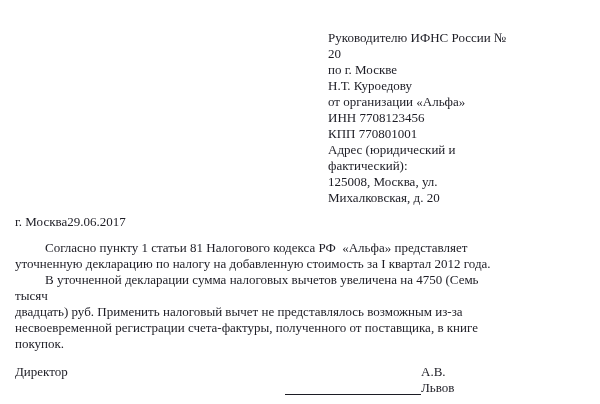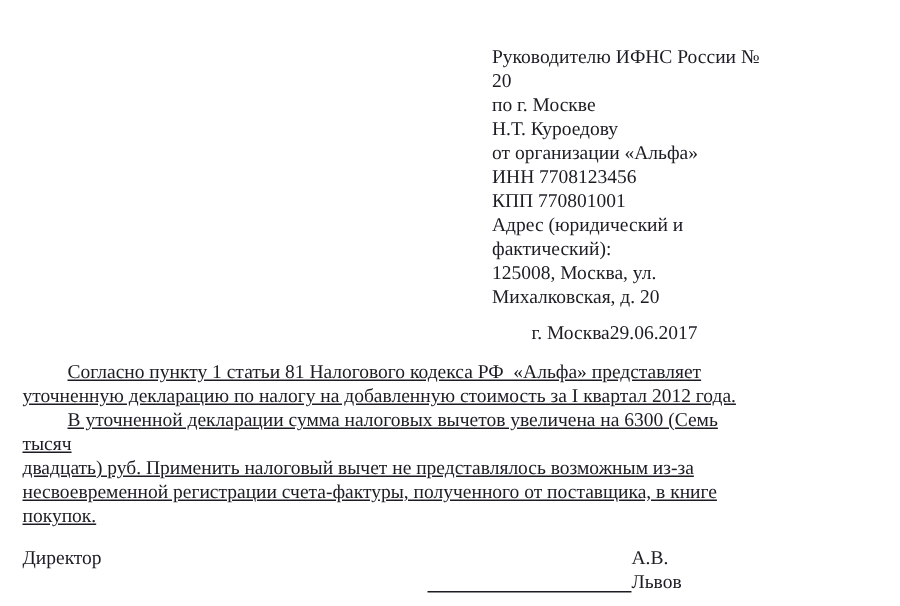--- a/index.html
+++ b/index.html
@@ -20,29 +20,28 @@
     box-sizing: border-box;
   }
   .multiline {
     white-space: pre-line;
   }
   .recipient-block {
     margin: 30px 0 0 328px;
   }
   .place-date-row {
     display: flex;
-    justify-content: flex-end;
+    justify-content: flex-start;
     margin: 8px 15px 0 15px;
   }
   .place-date-row .doc-date {
     margin-right: 40px;
   }
   .body-text {
     margin: 10px 15px 0 15px;
-    text-decoration: underline;
   }
   .para {
     margin: 0;
     white-space: pre-line;
     text-indent: 30px;
   }
   .sig-row {
     display: flex;
     align-items: baseline;
     margin: 12px 15px 0 15px;
@@ -80,21 +79,21 @@
 125008, Москва, ул. Михалковская, д. 20</div>
 
   <div class="place-date-row">
     <span class="doc-city">г. Москва</span>
     <span class="doc-date">29.06.2017</span>
   </div>
 
   <div class="body-text">
     <p class="para">Согласно пункту 1 статьи 81 Налогового кодекса РФ&nbsp; «Альфа» представляет
 уточненную декларацию по налогу на добавленную стоимость за I квартал 2012 года.</p>
-    <p class="para">В уточненной декларации сумма налоговых вычетов увеличена на 6300 (Семь тысяч
+    <p class="para">В уточненной декларации сумма налоговых вычетов увеличена на 4750 (Семь тысяч
 двадцать) руб. Применить налоговый вычет не представлялось возможным из-за
 несвоевременной регистрации счета-фактуры, полученного от поставщика, в книге
 покупок.</p>
   </div>
 
   <div class="sig-row">
     <span class="sig-title">Директор</span>
     <span class="sig-line"></span>
     <span class="sig-name">А.В. Львов</span>
   </div>

